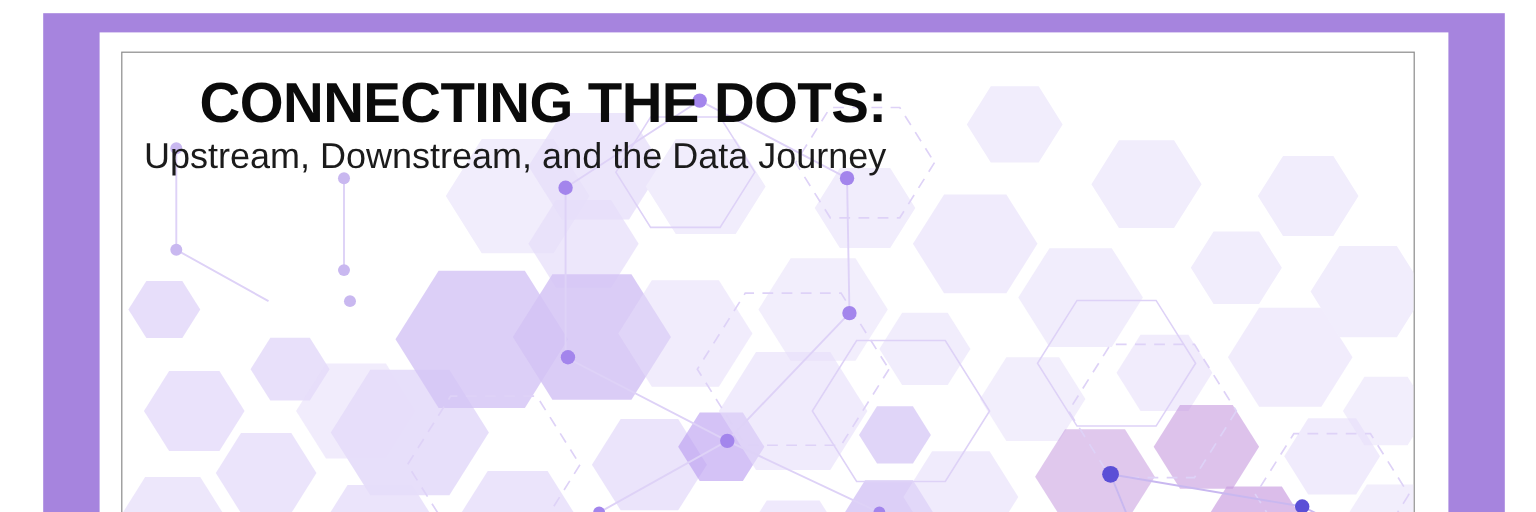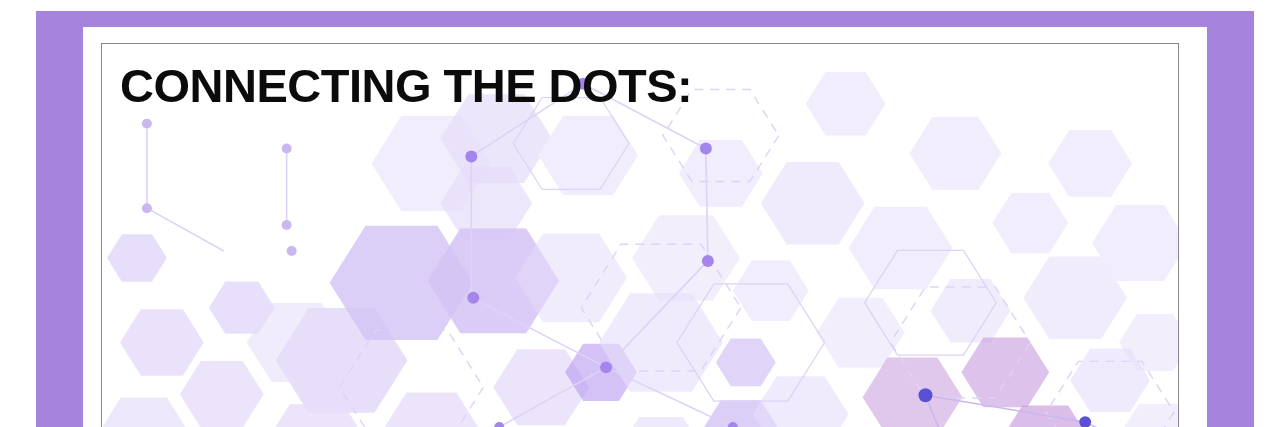--- a/index.html
+++ b/index.html
@@ -199,16 +199,17 @@
           <circle cx="825" cy="353" r="7" fill="#5b4fd6"></circle>
           <circle cx="852" cy="420" r="6" fill="#5b4fd6"></circle>
           <circle cx="985" cy="380" r="6" fill="#5b4fd6"></circle>
           <circle cx="1063" cy="418" r="7" fill="#5b4fd6"></circle>
           <circle cx="1198" cy="418" r="7" fill="#5b4fd6"></circle>
         </g>
     </svg>
 
     <div id="title-block">
       <h1 id="slide-title">CONNECTING THE DOTS:</h1>
+      <p id="slide-subtitle">Upstream, Downstream, and the Data Journey</p>
     </div>
 
   </div>
 </div>
 
 </body></html>

